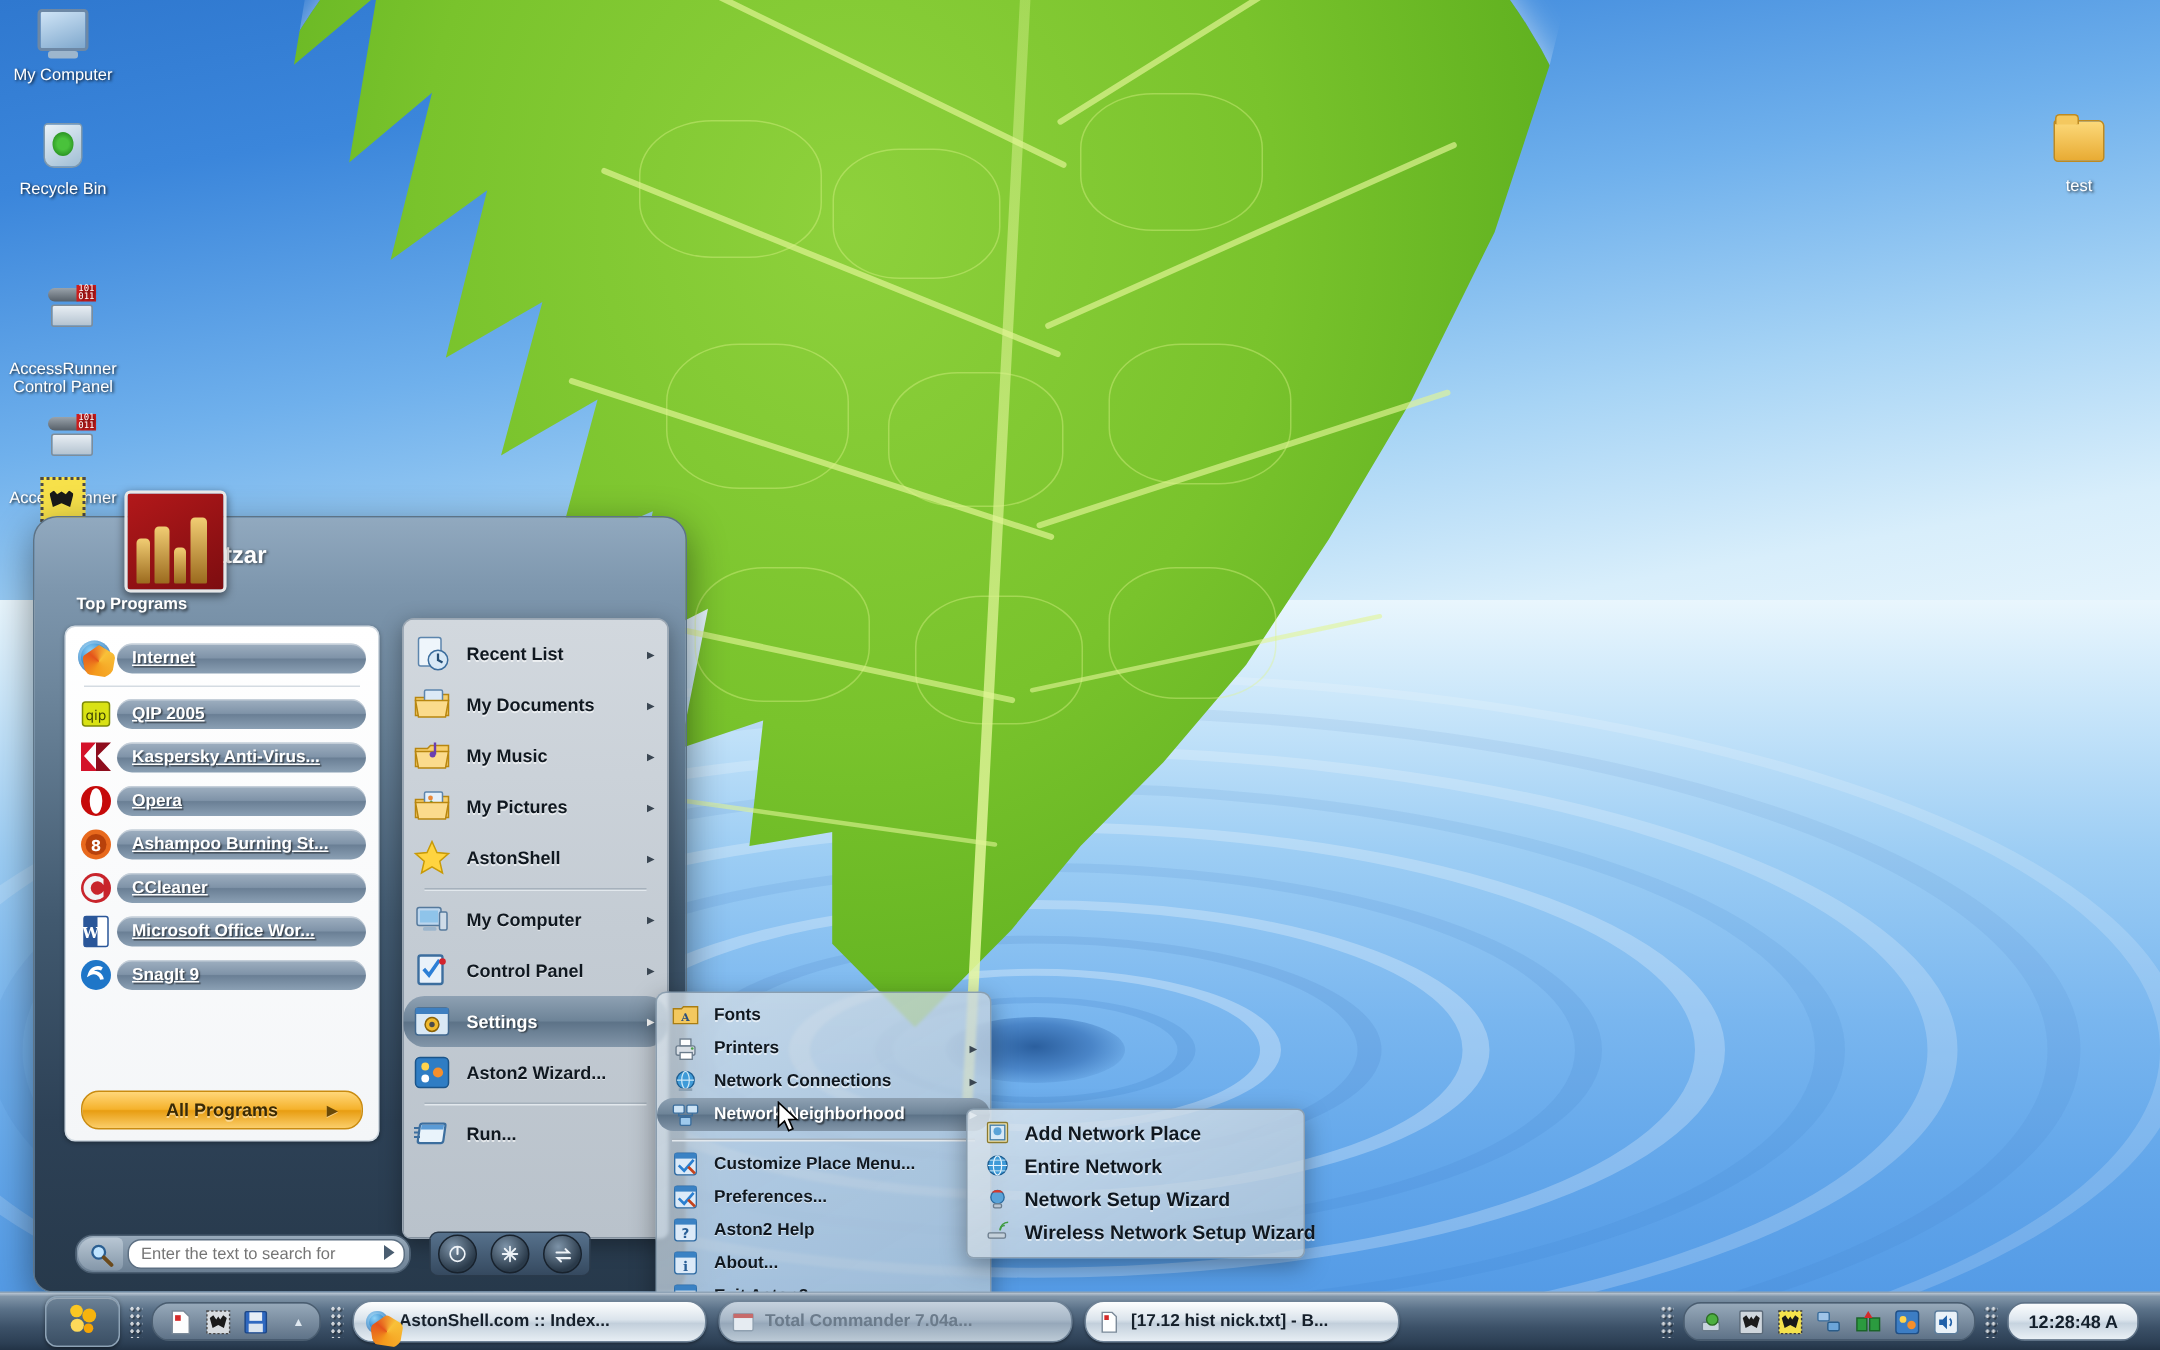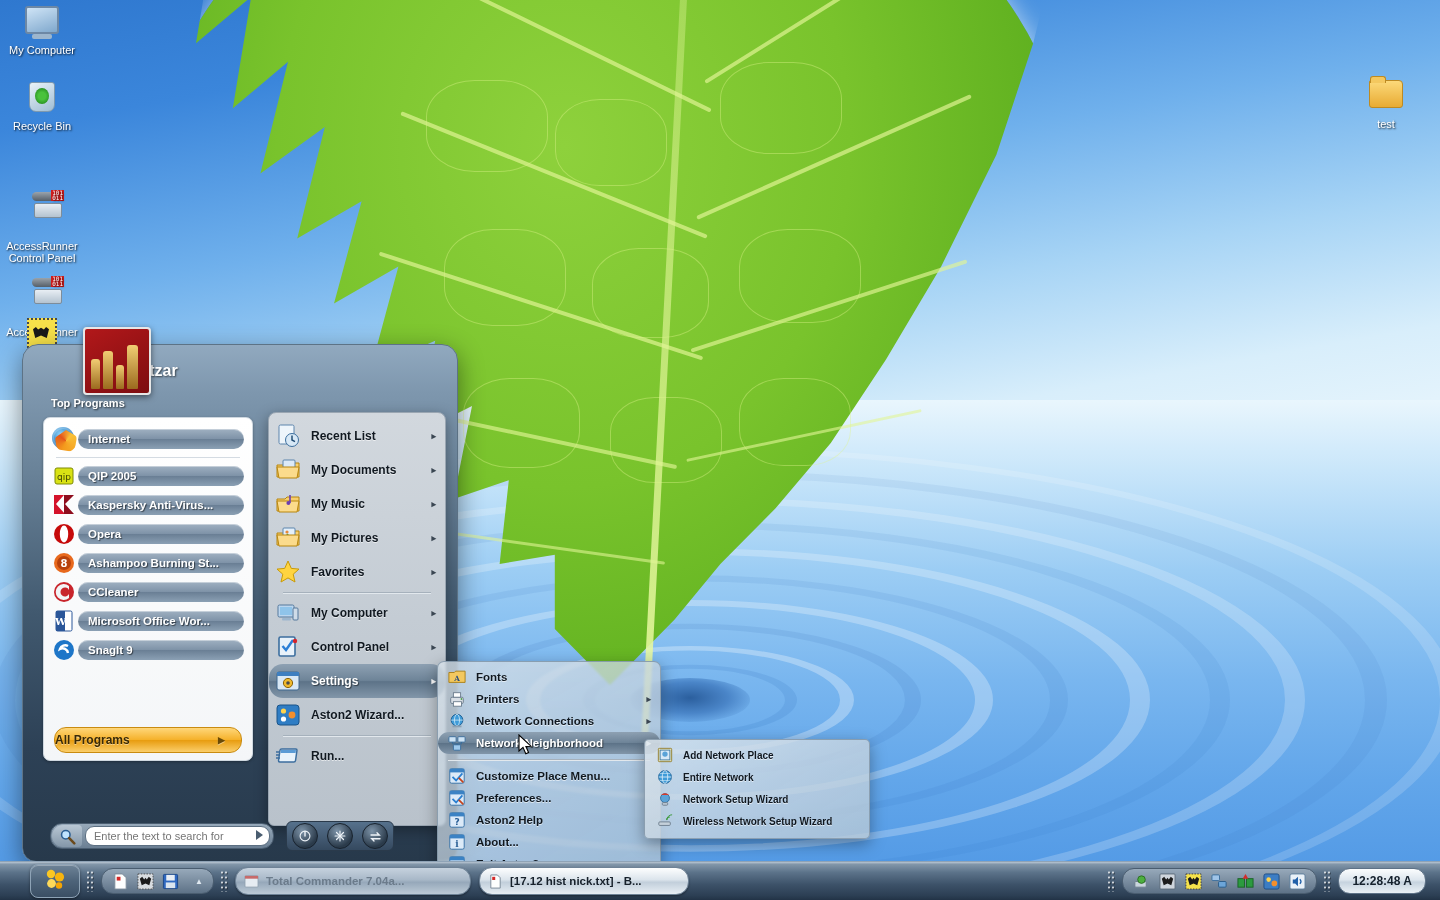--- a/index.html
+++ b/index.html
@@ -156,28 +156,28 @@
     position:relative;display:flex;align-items:center;height:28px;margin:1px 6px 1px 6px;
   }
   .prog .pill{
     position:absolute;left:28px;right:2px;top:4px;height:20px;border-radius:10px;
     background:linear-gradient(180deg,#9fb0c1 0%,#7f93a8 48%,#6a7f95 52%,#8ba0b4 100%);
     box-shadow:inset 0 1px 0 rgba(255,255,255,0.4);
   }
   .prog .picon{position:absolute;left:2px;top:2px;width:24px;height:24px;z-index:2;}
   .prog .ptxt{
     position:relative;z-index:3;margin-left:38px;font-size:11.5px;font-weight:bold;color:#fff;
-    text-shadow:1px 1px 1px rgba(0,0,0,0.55);white-space:nowrap;
+    text-shadow:1px 1px 1px rgba(0,0,0,0.55);white-space:nowrap;text-decoration:underline;
   }
   .prog-sep{height:1px;background:#d4dbe2;margin:4px 12px;}
   #allprograms{
     position:absolute;left:10px;right:10px;bottom:7px;height:24px;border-radius:12px;
     background:linear-gradient(180deg,#ffd77a 0%,#f5b22c 48%,#e89d11 52%,#fbce6a 100%);
     border:1px solid #c98b10;
-    display:flex;align-items:center;justify-content:flex-start;
+    display:flex;align-items:center;justify-content:center;
     font-size:12px;font-weight:bold;color:#3a2a05;
     text-shadow:0 1px 0 rgba(255,255,255,0.45);
   }
   #allprograms .arr{position:absolute;right:16px;font-size:9px;color:#6b4a06;}
   
   #sm-right{
     position:absolute;left:268px;top:412px;width:176px;height:400px;
     background:linear-gradient(180deg,#d2d8de 0%,#c4ccd4 50%,#b9c2cb 100%);
     border:1px solid #9aa6b2;border-radius:8px 8px 6px 6px;
     box-shadow:0 4px 14px rgba(0,0,0,0.35);
@@ -241,21 +241,21 @@
   #settings-menu .mi .micon{width:18px;height:18px;flex:0 0 18px;margin-right:10px;margin-left:4px;}
   #settings-menu .mi-sep{margin:5px 10px;}
   
   #network-menu{
     position:absolute;left:644px;top:739px;width:224px;height:90px;
     background:linear-gradient(150deg,rgba(221,230,237,0.84) 0%,rgba(201,214,225,0.80) 50%,rgba(184,200,213,0.78) 100%);
     border:1px solid rgba(130,150,168,0.85);border-radius:5px;
     box-shadow:0 5px 16px rgba(0,0,0,0.35);
     padding:4px 0;
   }
-  #network-menu .mi{height:22px;font-size:10px;}
+  #network-menu .mi{height:22px;font-size:13px;}
   #network-menu .mi .micon{width:16px;height:16px;flex:0 0 16px;margin-right:10px;margin-left:6px;}
   
   #taskbar{
     position:absolute;left:0;bottom:0;width:1440px;height:38px;
     background:linear-gradient(180deg,#b9c6d3 0%,#8296a9 6%,#5b7289 28%,#3c5168 60%,#2c3f54 88%,#22real 100%);
     background:linear-gradient(180deg,#b9c6d3 0%,#8296a9 6%,#5b7289 28%,#3c5168 60%,#2c3f54 88%,#223346 100%);
     border-top:1px solid #8fa3b6;
     display:flex;align-items:center;
   }
   #startbtn{
@@ -545,21 +545,21 @@
     <span class="mlbl">My Pictures</span>
     <span class="marrow">▸</span>
   </div>
 
   <div class="mi">
     <span class="micon">
       <svg class="sq" viewBox="0 0 26 26">
           <polygon points="13,2 16.3,9.4 24,10.1 18.2,15.2 20,23 13,18.9 6,23 7.8,15.2 2,10.1 9.7,9.4" fill="#ffd440" stroke="#c89a08"></polygon>
         </svg>
     </span>
-    <span class="mlbl">Favorites</span>
+    <span class="mlbl">AstonShell</span>
     <span class="marrow">▸</span>
   </div>
 
   <div class="mi-sep"></div>
 
   <div class="mi">
     <span class="micon">
       <svg class="sq" viewBox="0 0 26 26">
           <rect x="3" y="5" width="16" height="12" rx="1.5" fill="#bcd6ee" stroke="#55799c"></rect>
           <rect x="5" y="7" width="12" height="8" fill="#8fc4ea"></rect>
@@ -859,20 +859,26 @@
           <rect x="4.5" y="2" width="9" height="6" fill="#e8eef5"></rect>
           <rect x="4" y="10" width="10" height="6" fill="#dae4ef"></rect>
         </svg>
     </span>
     <span id="ql-more">▲</span>
   </div>
 
   <div class="grip"></div>
 
   <div id="tasks">
+    <div class="taskbtn" style="width:212px">
+      <span class="tbi">
+          <span class="ic-fox" style="width:15px;height:15px;display:block;"></span>
+        </span>
+      <span>AstonShell.com :: Index...</span>
+    </div>
     <div class="taskbtn inactive" style="width:212px">
       <span class="tbi">
         <svg class="sq" viewBox="0 0 16 16">
             <rect x="1" y="2" width="14" height="12" rx="1" fill="#e6ecf2" stroke="#8fa0b0"></rect>
             <rect x="1" y="2" width="14" height="3" fill="#c76a6a"></rect>
           </svg>
       </span>
       <span>Total Commander 7.04a...</span>
     </div>
     <div class="taskbtn" style="width:186px">

